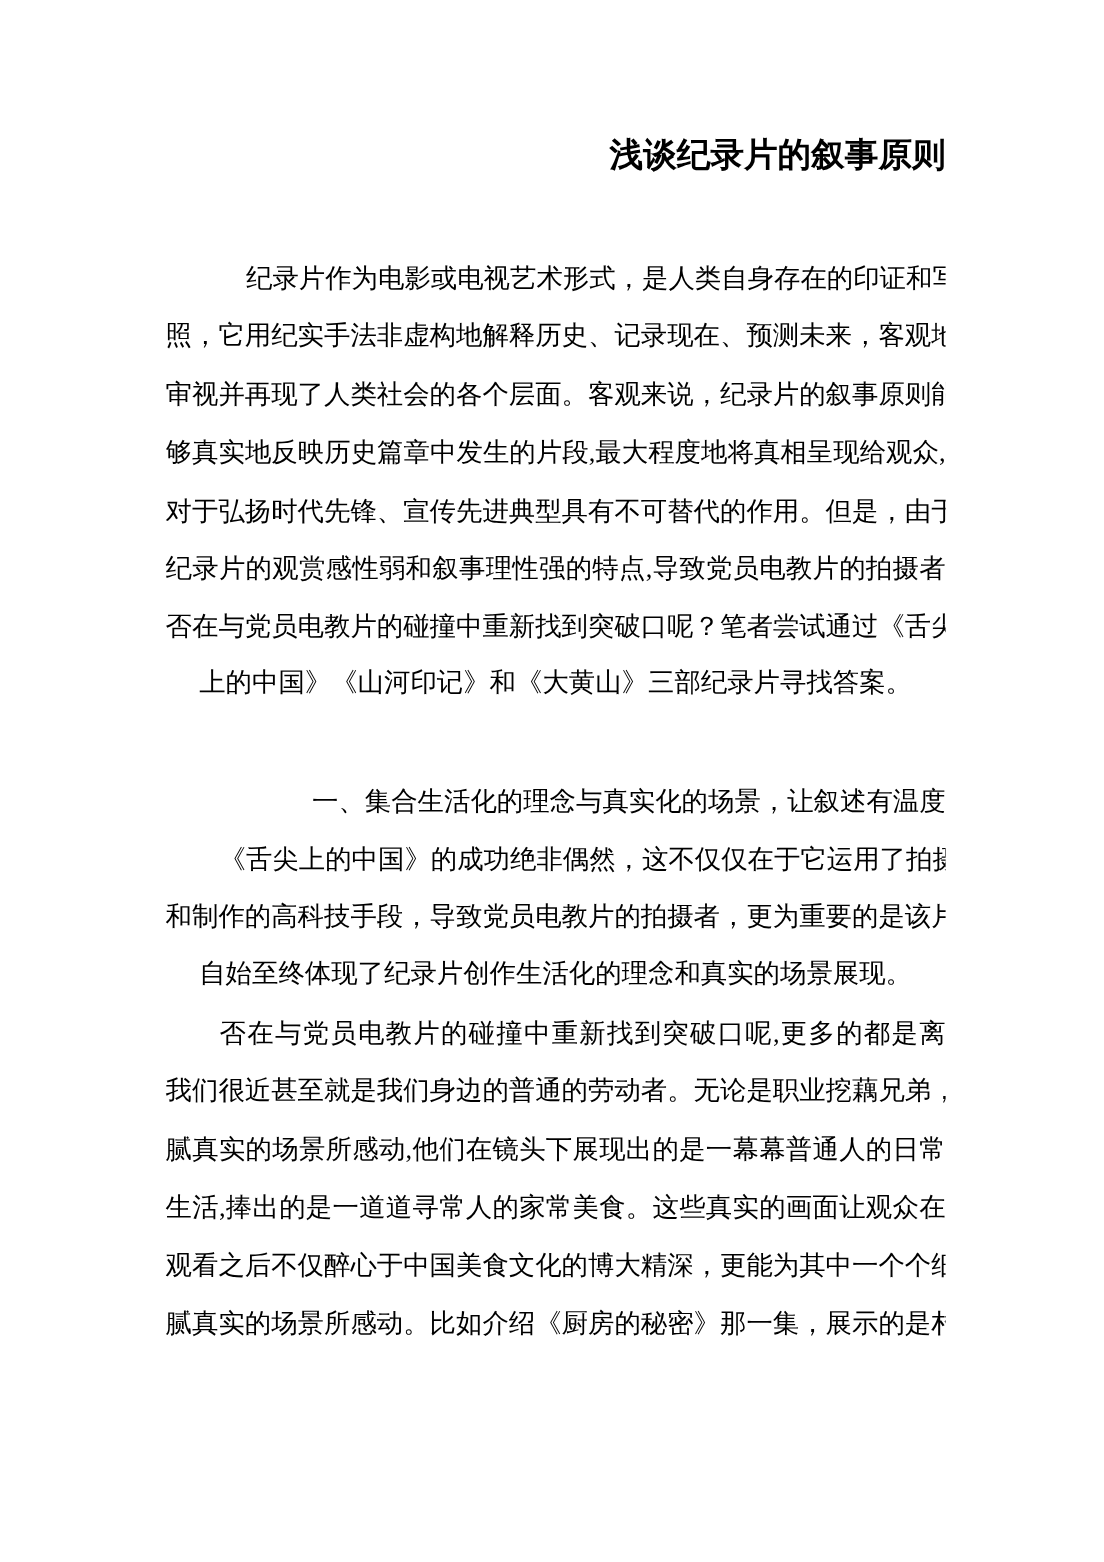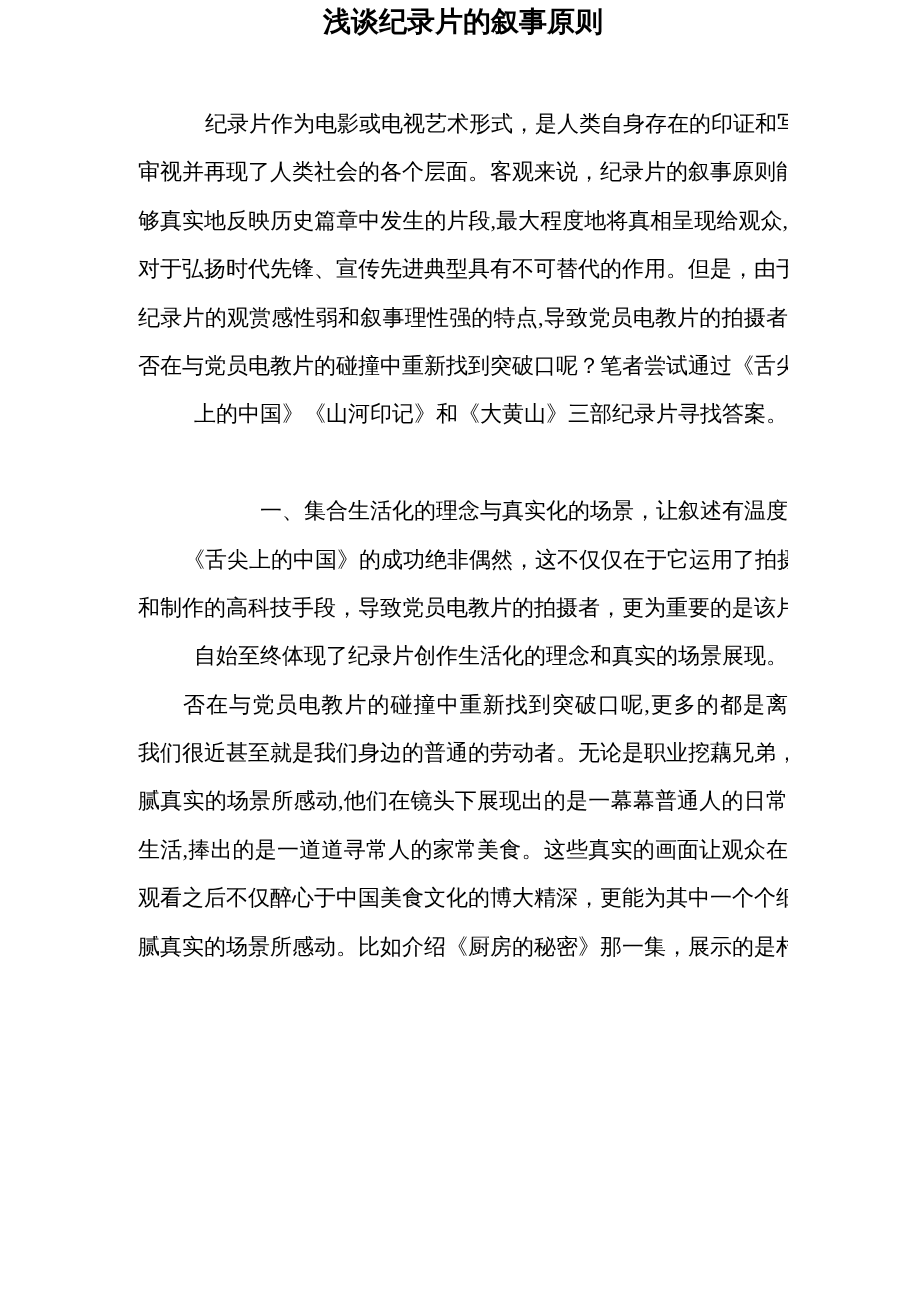--- a/index.html
+++ b/index.html
@@ -15,46 +15,48 @@
     overflow: hidden;
     font-family: "Liberation Serif", "DejaVu Serif", serif;
     color: #000000;
   }
   .content {
     padding-left: 138px;
     padding-right: 132px;
   }
   .doc-title {
     margin: 0;
+    padding-top: 108px;
     height: 44px;
     line-height: 44px;
     font-size: 28px;
     font-weight: bold;
-    text-align: center;
+    text-align: right;
     color: #000000;
   }
   .para {
     margin: 0;
   }
   .para-first {
     margin-top: 56px;
   }
   .line {
     font-size: 22px;
     height: 48.4px;
     line-height: 48.4px;
     text-align: justify;
     text-align-last: justify;
     overflow: hidden;
     white-space: nowrap;
   }
   .line.no-justify {
-    text-align: right;
+    text-align: center;
     text-align-last: auto;
     white-space: normal;
+    font-family: Liberation Mono, monospace;
   }
   .indent-3 { text-indent: 67px; }
   .indent-2 { text-indent: 45px; }
   .section-heading {
     margin-top: 48.4px;
     font-size: 22px;
     height: 48.4px;
     line-height: 48.4px;
     text-align: right;
     text-align-last: auto;
@@ -66,20 +68,21 @@
 </head>
 <body>
 
 <div class="page">
   <div class="content">
 
     <h1 class="doc-title">浅谈纪录片的叙事原则</h1>
 
     <div class="para para-first">
       <div class="line indent-3">纪录片作为电影或电视艺术形式，是人类自身存在的印证和写</div>
+      <div class="line">照，它用纪实手法非虚构地解释历史、记录现在、预测未来，客观地</div>
       <div class="line">审视并再现了人类社会的各个层面。客观来说，纪录片的叙事原则能</div>
       <div class="line">够真实地反映历史篇章中发生的片段,最大程度地将真相呈现给观众,</div>
       <div class="line">对于弘扬时代先锋、宣传先进典型具有不可替代的作用。但是，由于</div>
       <div class="line">纪录片的观赏感性弱和叙事理性强的特点,导致党员电教片的拍摄者</div>
       <div class="line">否在与党员电教片的碰撞中重新找到突破口呢？笔者尝试通过《舌尖</div>
       <div class="line no-justify">上的中国》《山河印记》和《大黄山》三部纪录片寻找答案。</div>
     </div>
 
     <div class="section-heading">一、集合生活化的理念与真实化的场景，让叙述有温度</div>
 

